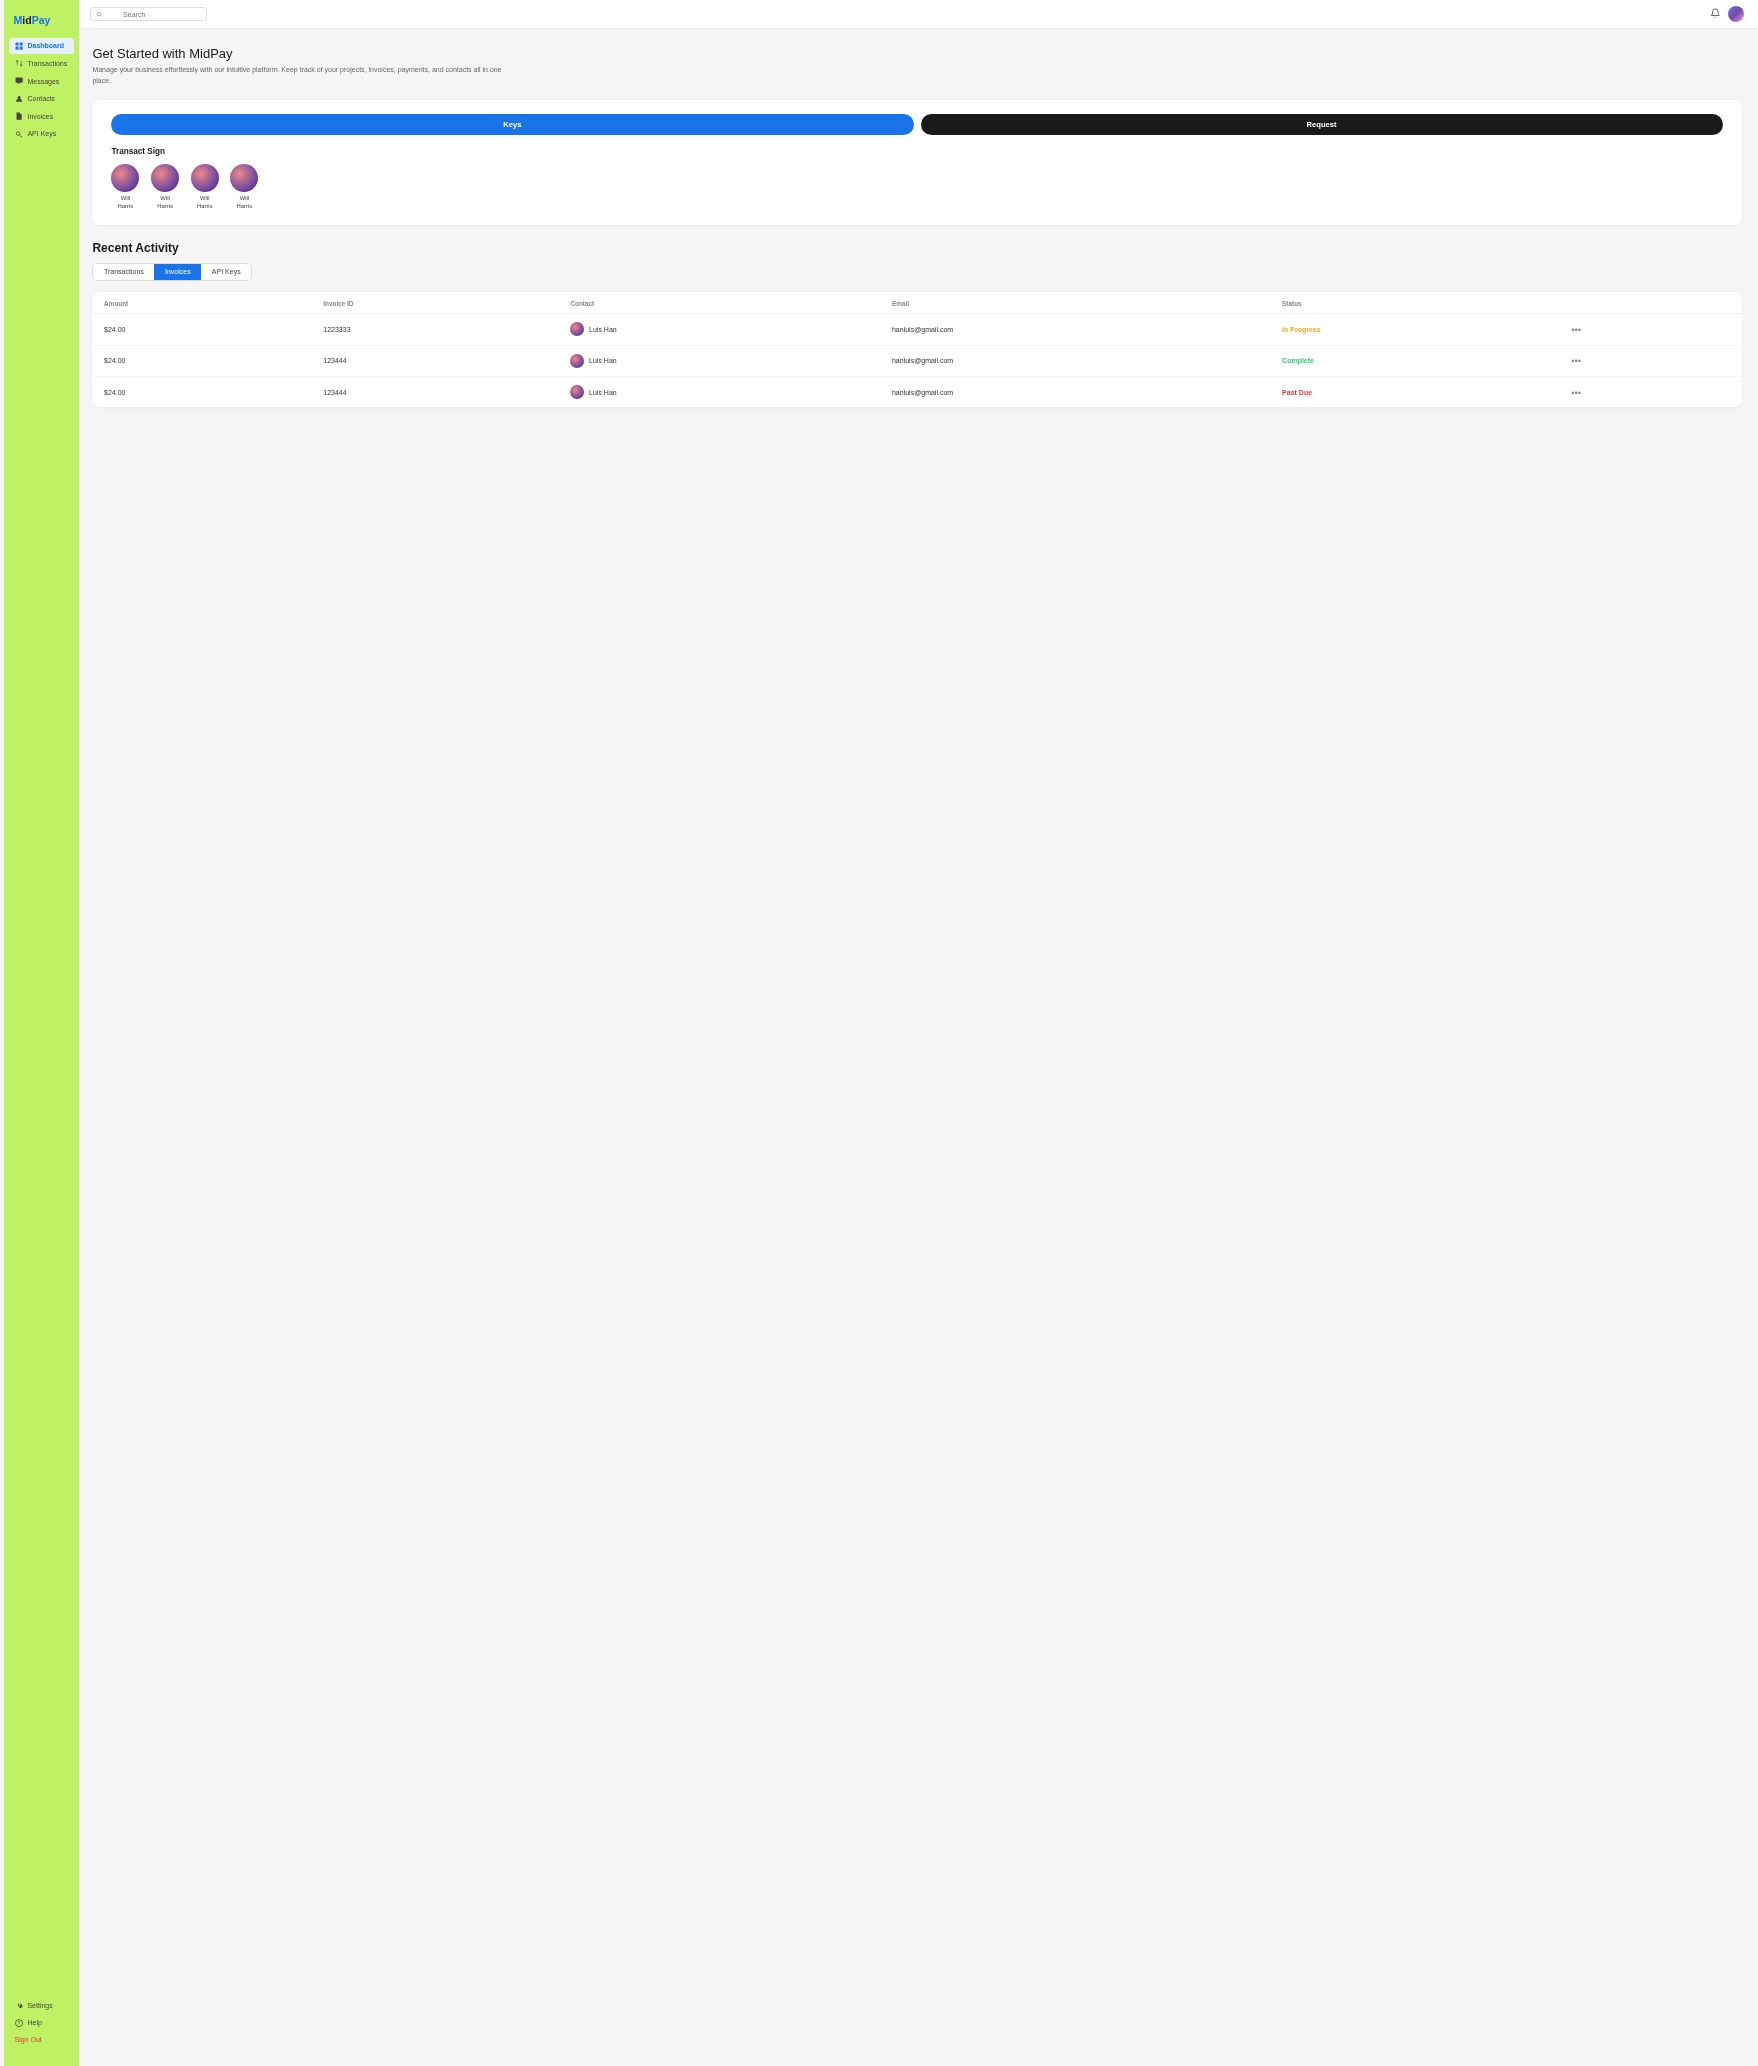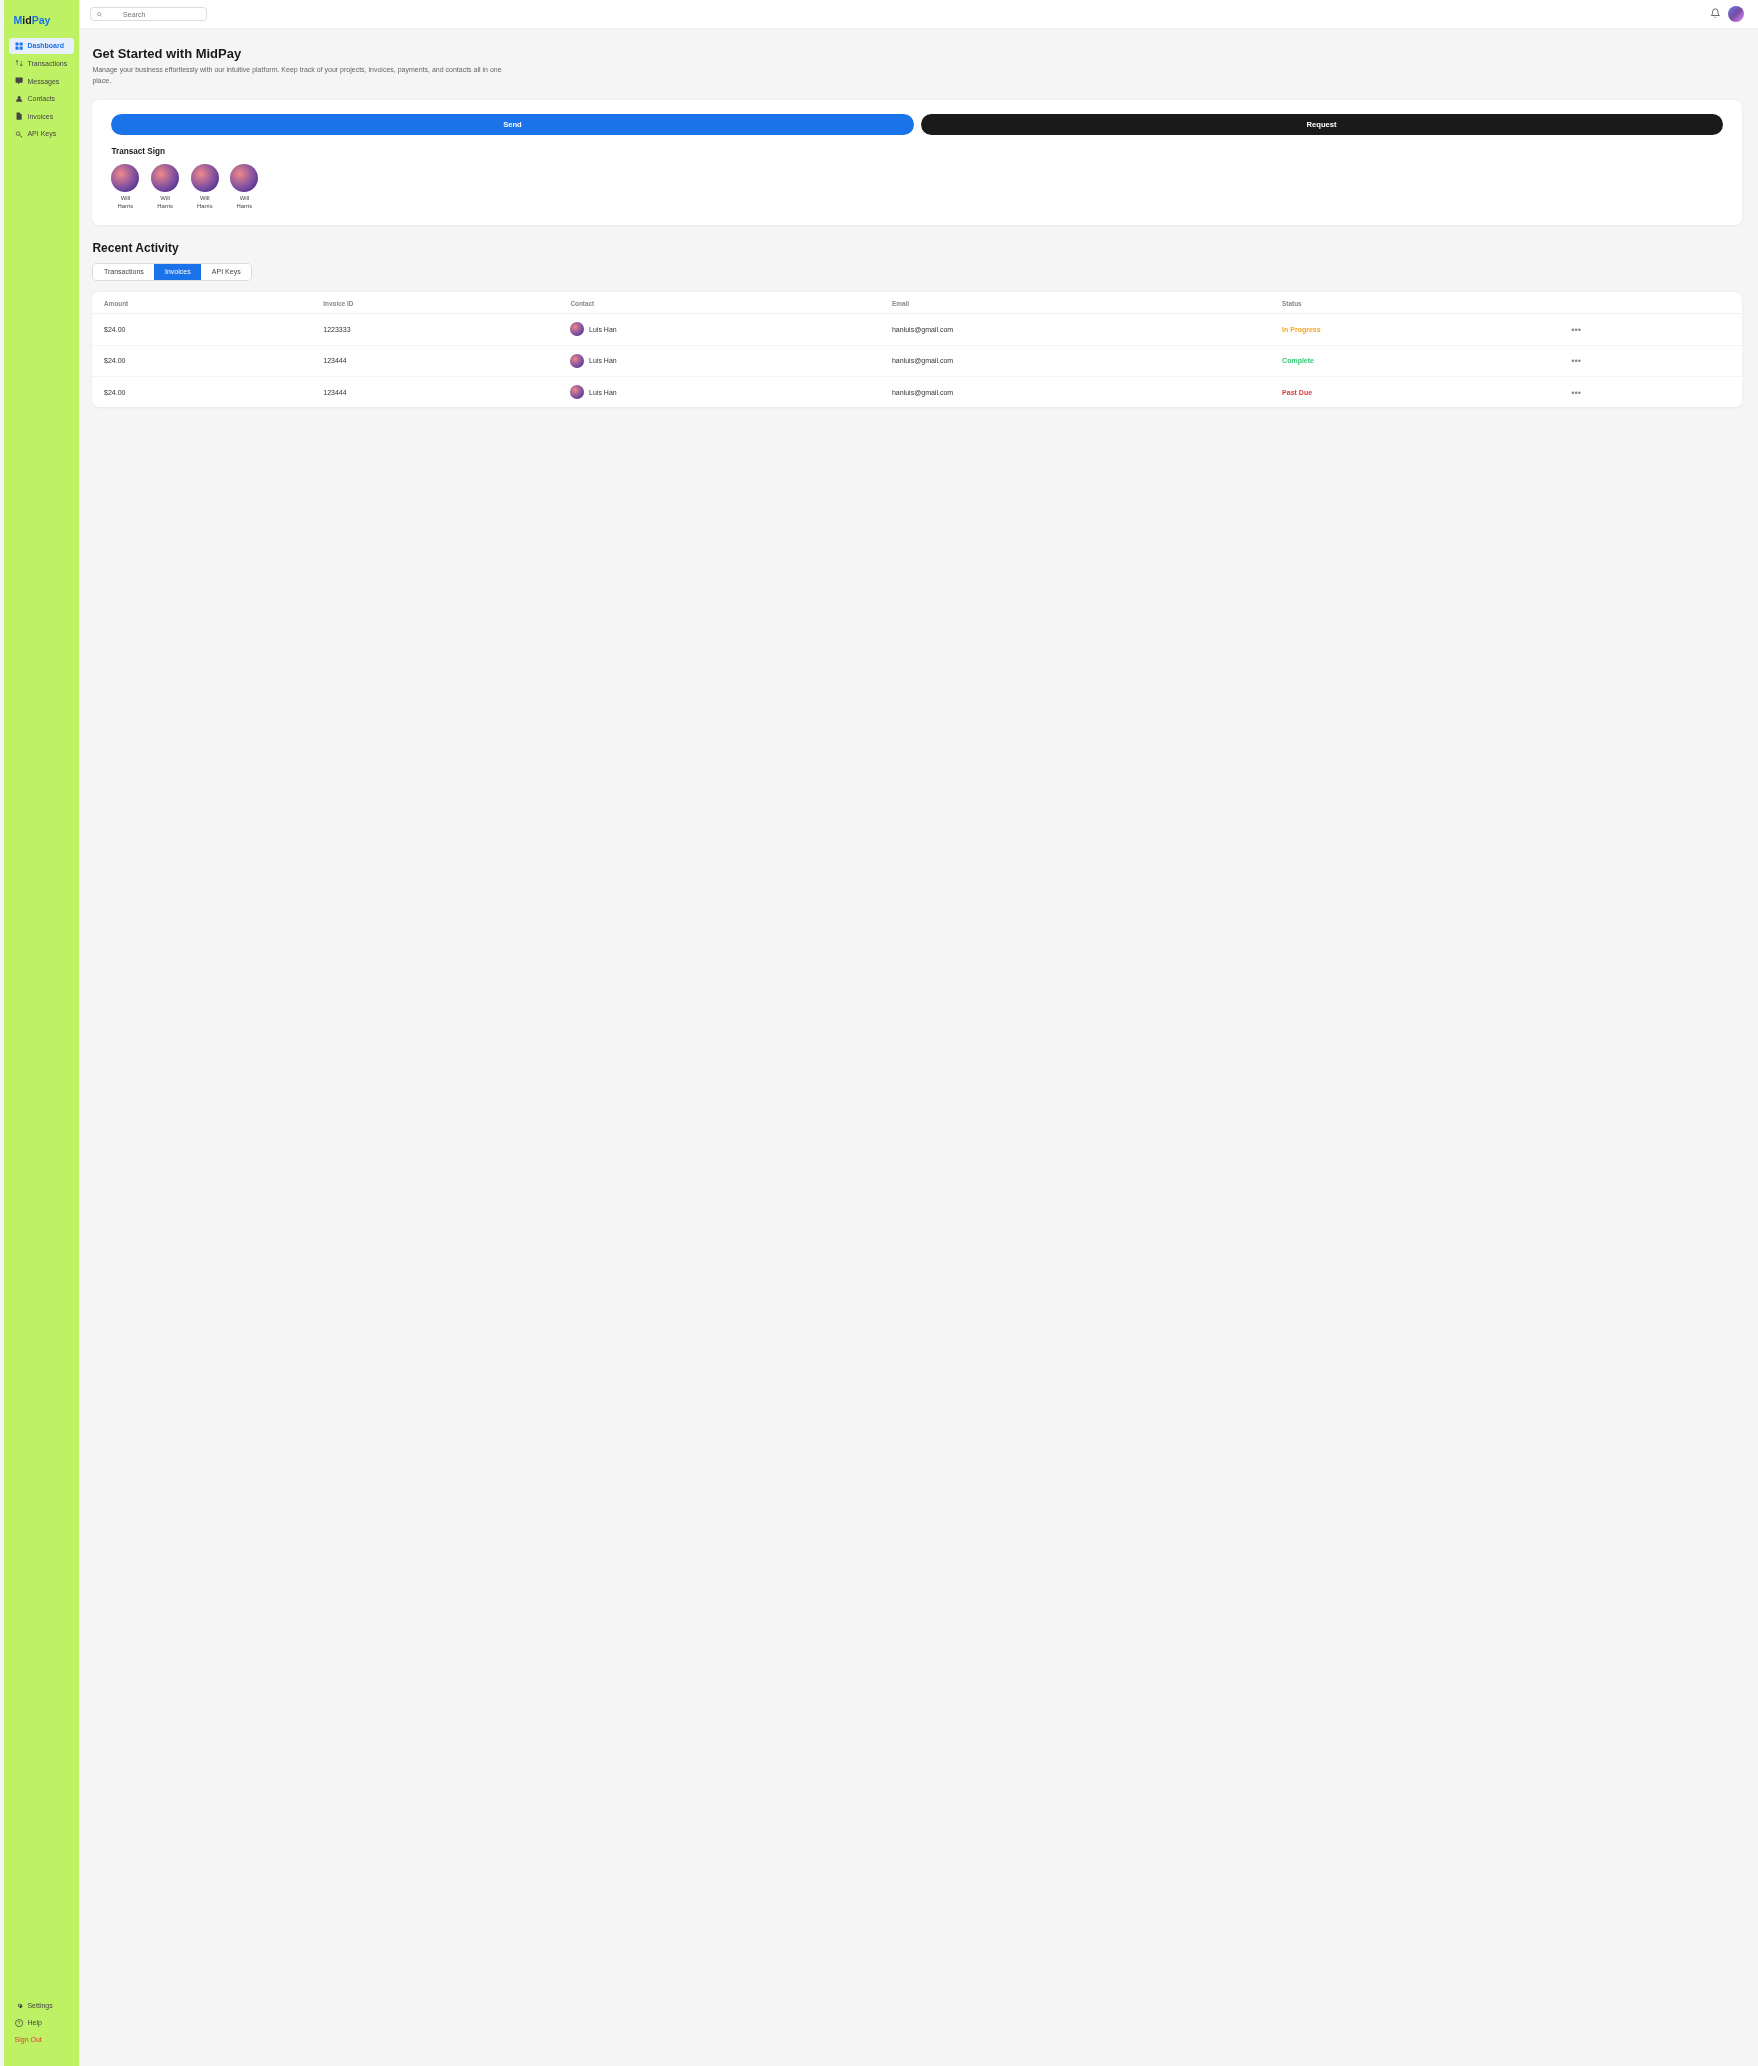--- a/index.html
+++ b/index.html
@@ -84,21 +84,21 @@
     .avatar-circle {
       width: 16.4px; height: 16.4px;
       border-radius: 50%;
       background: linear-gradient(135deg, #667eea 0%, #764ba2 50%, #f093fb 100%);
       cursor: pointer;
     }
 
     
     #content { padding: 16.4px 16.4px; }
 
-    .page-title { font-size: 13px; font-weight: 700; color: #1a1a1a; margin-bottom: 4.7px; }
+    .page-title { font-size: 13px; font-weight: 400; color: #1a1a1a; margin-bottom: 4.7px; }
     .page-subtitle { font-size: 7px; color: #666; margin-bottom: 14px; max-width: 410px; line-height: 1.5; }
 
     
     .cards-row { display: flex; gap: 9.4px; margin-bottom: 16.4px; }
 
     .card-funds {
       background: #fff;
       border-radius: 7px;
       padding: 19px 23.4px;
       flex: 1;
@@ -306,21 +306,21 @@
 
   <div id="content">
     <h1 class="page-title">Get Started with MidPay</h1>
     <p class="page-subtitle">Manage your business effortlessly with our intuitive platform. Keep track of your projects, invoices, payments, and contacts all in one place.</p>
 
     <div class="cards-row">
 
 
       <div class="card-transact">
         <div class="transact-buttons">
-          <button class="btn-send">Send</button>
+          <button class="btn-send">Keys</button>
           <button class="btn-request">Request</button>
         </div>
         <div class="transact-again-label">Transact Sign</div>
         <div class="transact-contacts">
           <div class="transact-contact">
             <div class="contact-avatar">
               <div class="contact-avatar-inner"></div>
             </div>
             <div class="contact-name">Will<br>Harris</div>
           </div>

